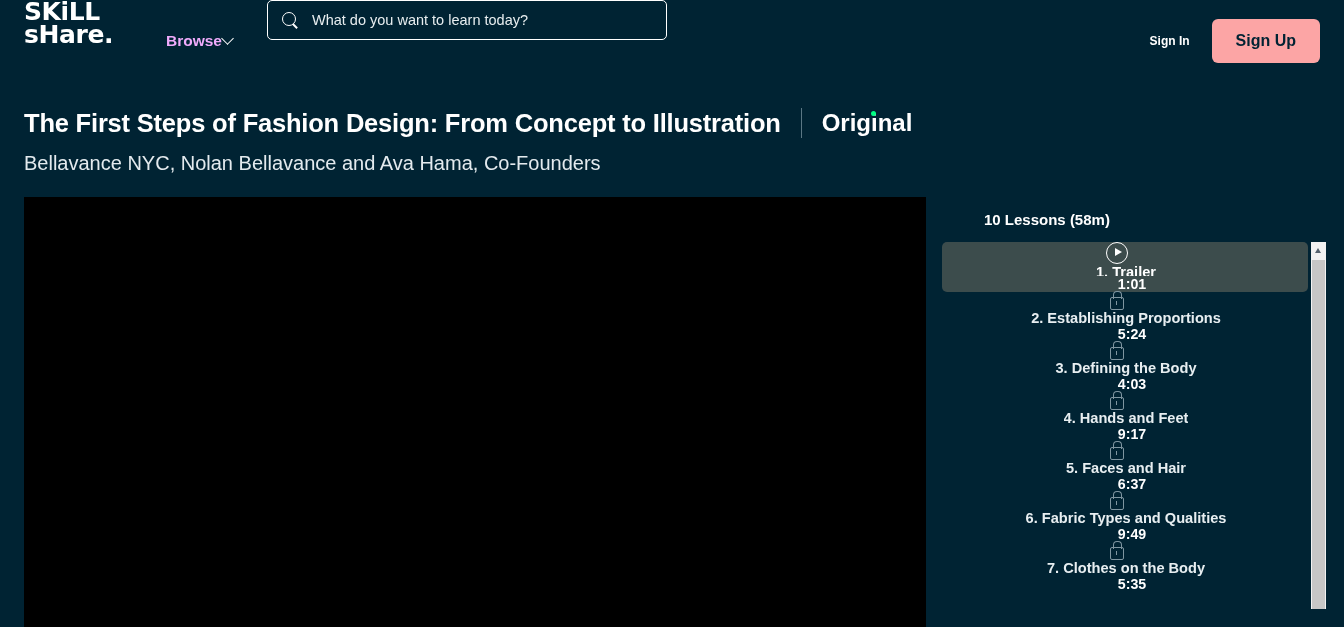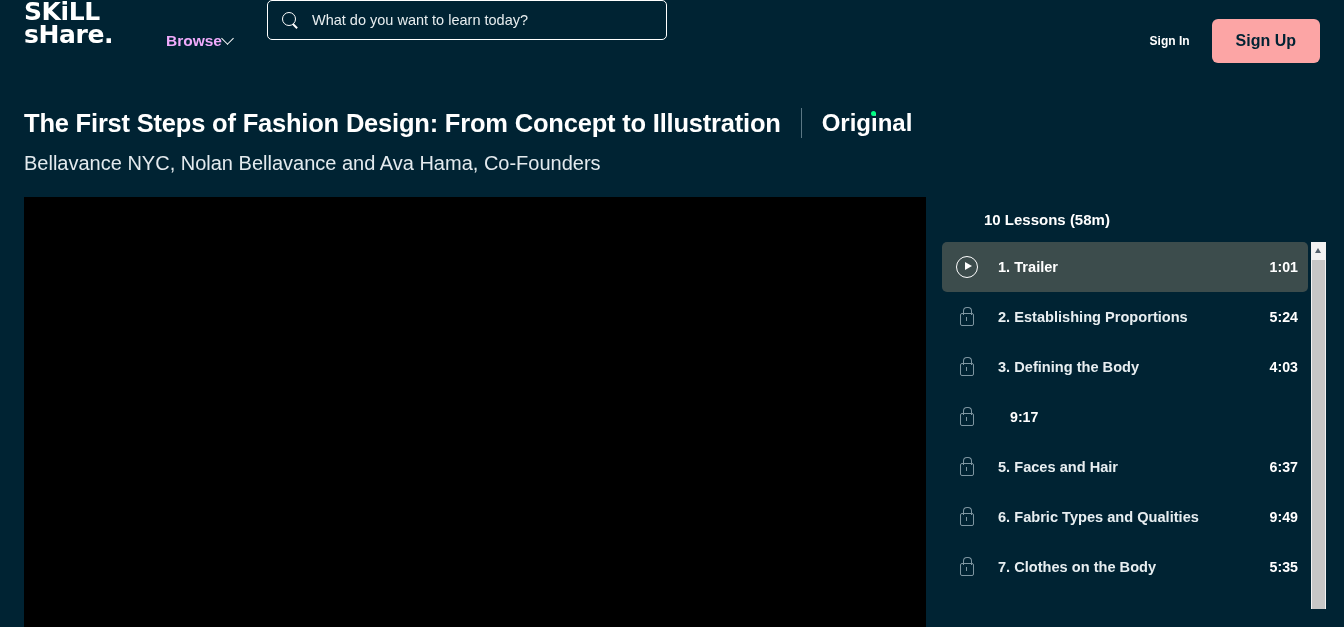--- a/index.html
+++ b/index.html
@@ -222,20 +222,21 @@
     padding-right: 36px;
   }
 
   .lesson-row {
     height: 50px;
     display: flex;
     align-items: center;
     padding: 0 10px 0 12px;
     border-radius: 5px;
     cursor: pointer;
+    flex-direction: column;
   }
   .lesson-row.active { background: #3c4c4c; }
 
   .lesson-icon {
     width: 26px;
     flex: none;
     display: flex;
     align-items: center;
     justify-content: center;
     margin-right: 18px;
@@ -394,20 +395,21 @@
           <div class="lesson-icon">
             <div class="lock-icon"></div>
           </div>
           <div class="lesson-title">3. Defining the Body</div>
           <div class="lesson-time">4:03</div>
         </div>
         <div class="lesson-row locked">
           <div class="lesson-icon">
             <div class="lock-icon"></div>
           </div>
+          <div class="lesson-title">4. Hands and Feet</div>
           <div class="lesson-time">9:17</div>
         </div>
         <div class="lesson-row locked">
           <div class="lesson-icon">
             <div class="lock-icon"></div>
           </div>
           <div class="lesson-title">5. Faces and Hair</div>
           <div class="lesson-time">6:37</div>
         </div>
         <div class="lesson-row locked">

